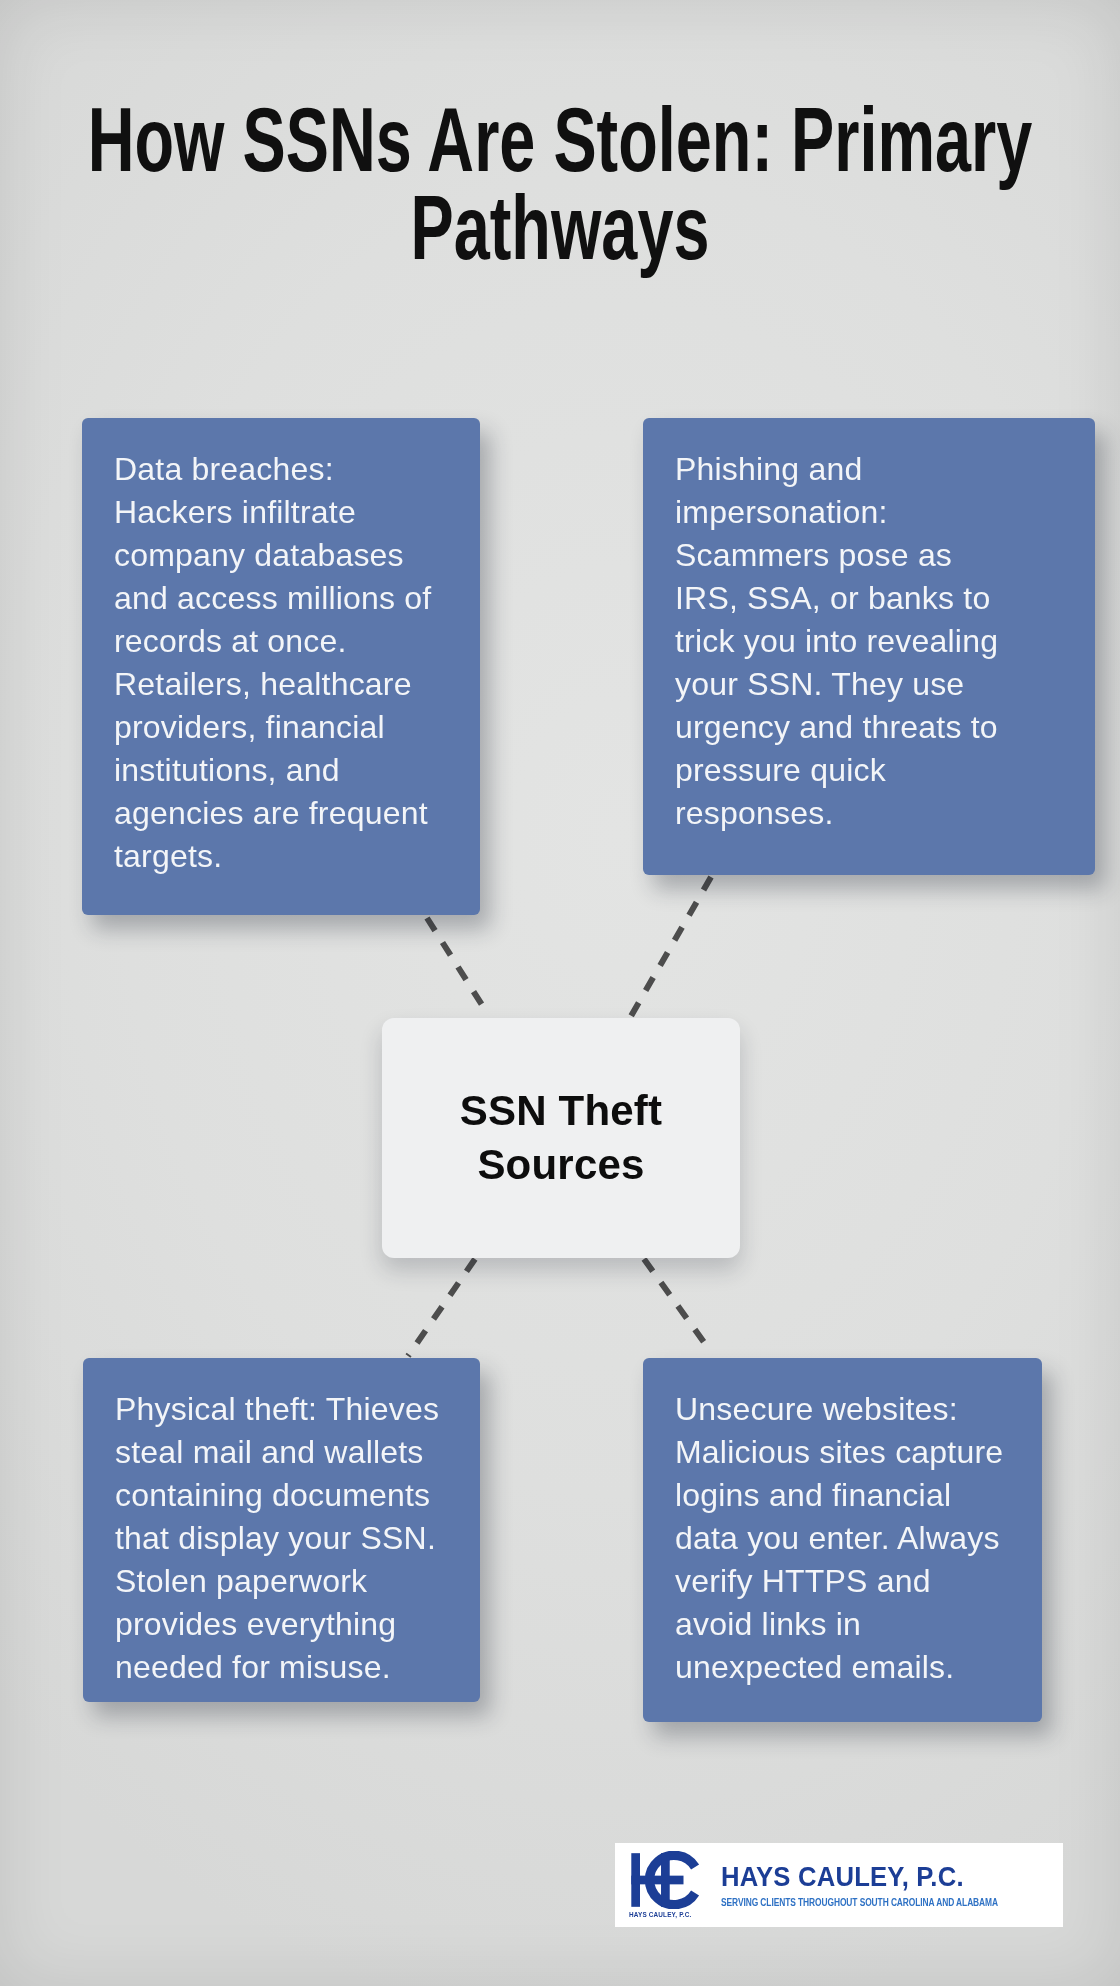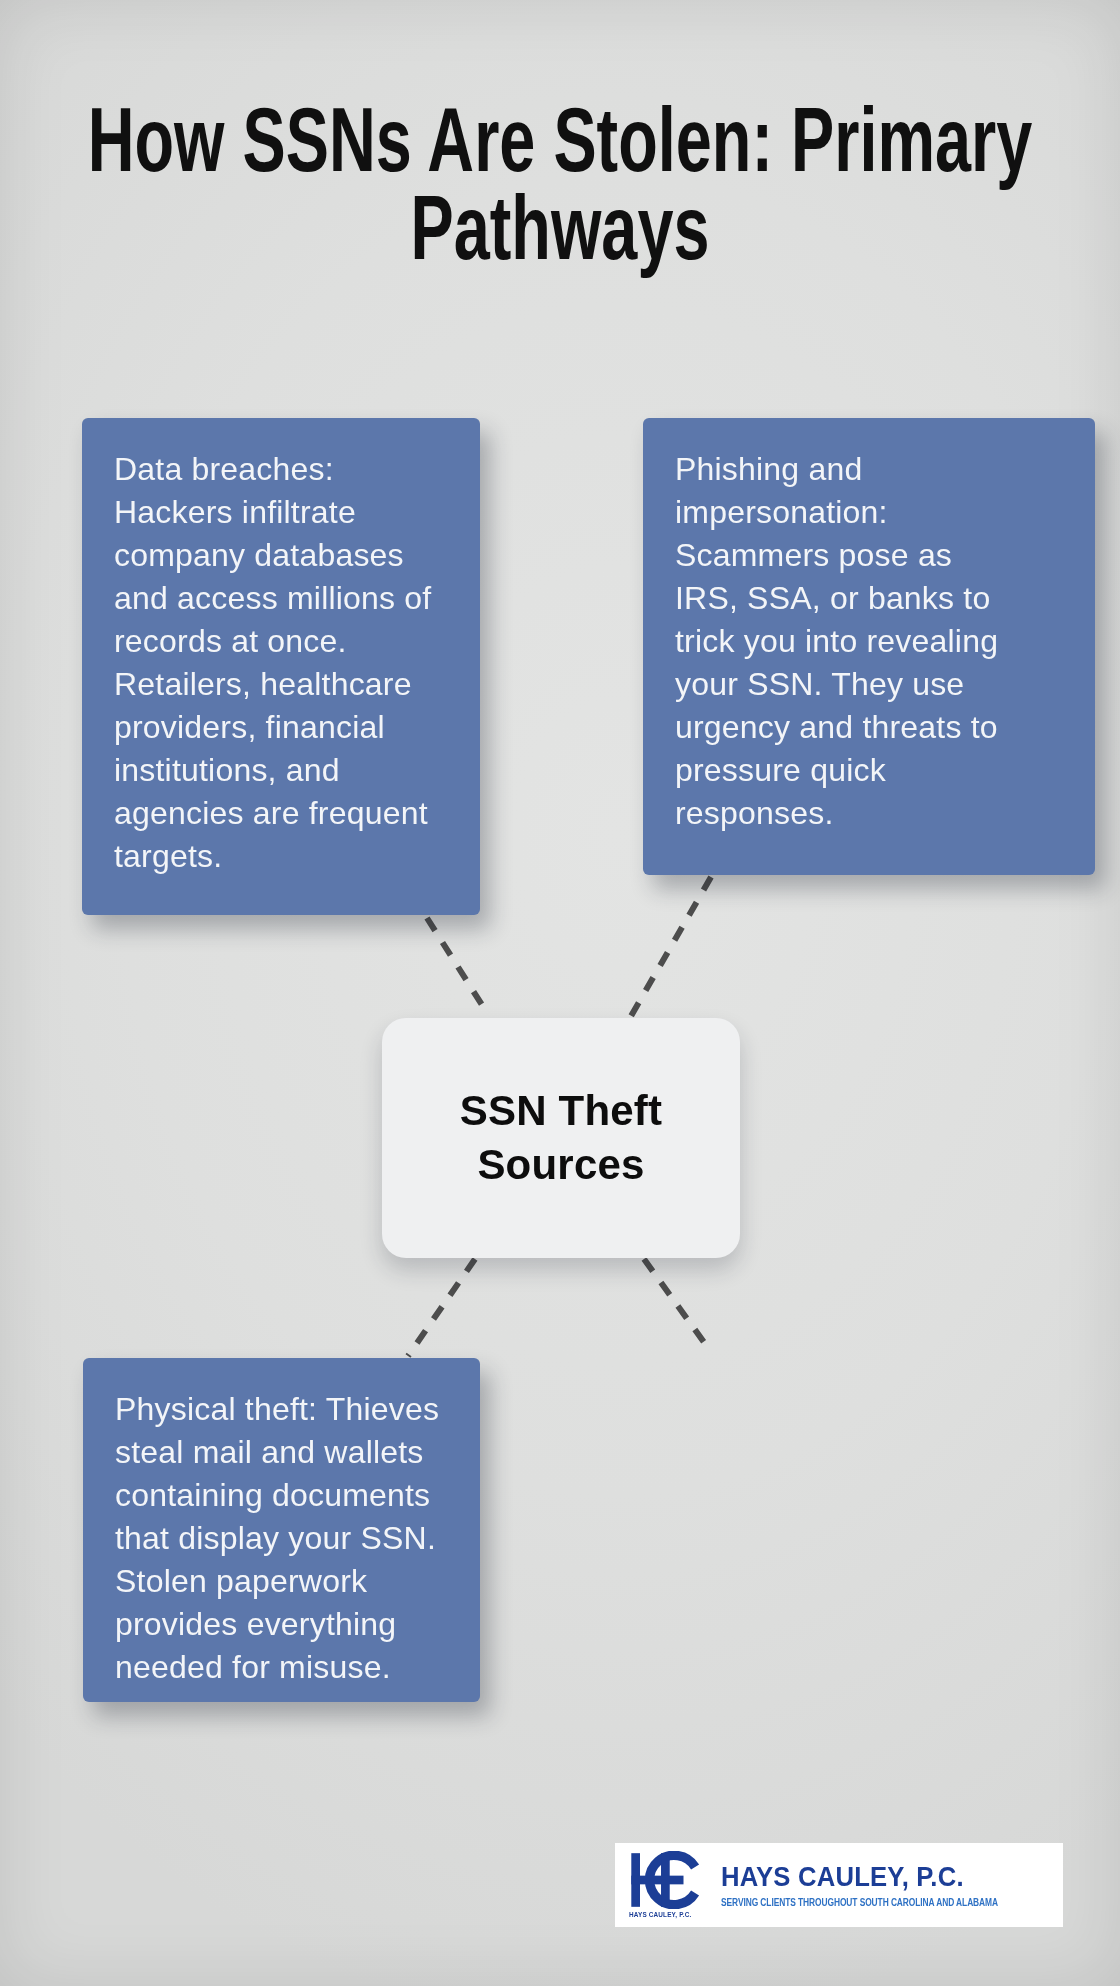--- a/index.html
+++ b/index.html
@@ -75,21 +75,21 @@
   #node-unsecure-sites  { left: 643px; top: 1358px; width: 399px; height: 364px; }
 
   
   .center-node {
     position: absolute;
     left: 382px;
     top: 1018px;
     width: 358px;
     height: 240px;
     background: #eff0f1;
-    border-radius: 24px;
+    border-radius: 12px;
     box-shadow: 0 12px 22px rgba(30,35,50,0.20);
     display: flex;
     align-items: center;
     justify-content: center;
     box-sizing: border-box;
     padding: 0 38px;
   }
   .center-node h2 {
     margin: 0;
     font-size: 42px;
@@ -206,20 +206,29 @@
   <div class="node" id="node-physical-theft">
     <p>Physical theft: Thieves
 steal mail and wallets
 containing documents
 that display your SSN.
 Stolen paperwork
 provides everything
 needed for misuse.</p>
   </div>
 
+  <div class="node" id="node-unsecure-sites">
+    <p>Unsecure websites:
+Malicious sites capture
+logins and financial
+data you enter. Always
+verify HTTPS and
+avoid links in
+unexpected emails.</p>
+  </div>
 
   <div class="logo-box">
     <div class="logo-mark">
       <svg width="80" height="58" viewBox="0 0 110 80">
         <path d="M 91 22 A 34 34 0 1 0 91 58" stroke="#1c3e96" stroke-width="13" fill="none"></path>
         <rect x="3" y="3" width="12" height="74" fill="#1c3e96"></rect>
         <rect x="44" y="3" width="12" height="74" fill="#1c3e96"></rect>
         <rect x="3" y="34" width="72" height="12" fill="#1c3e96"></rect>
       </svg>
       <div class="logo-mark-caption">HAYS CAULEY, P.C.</div>

